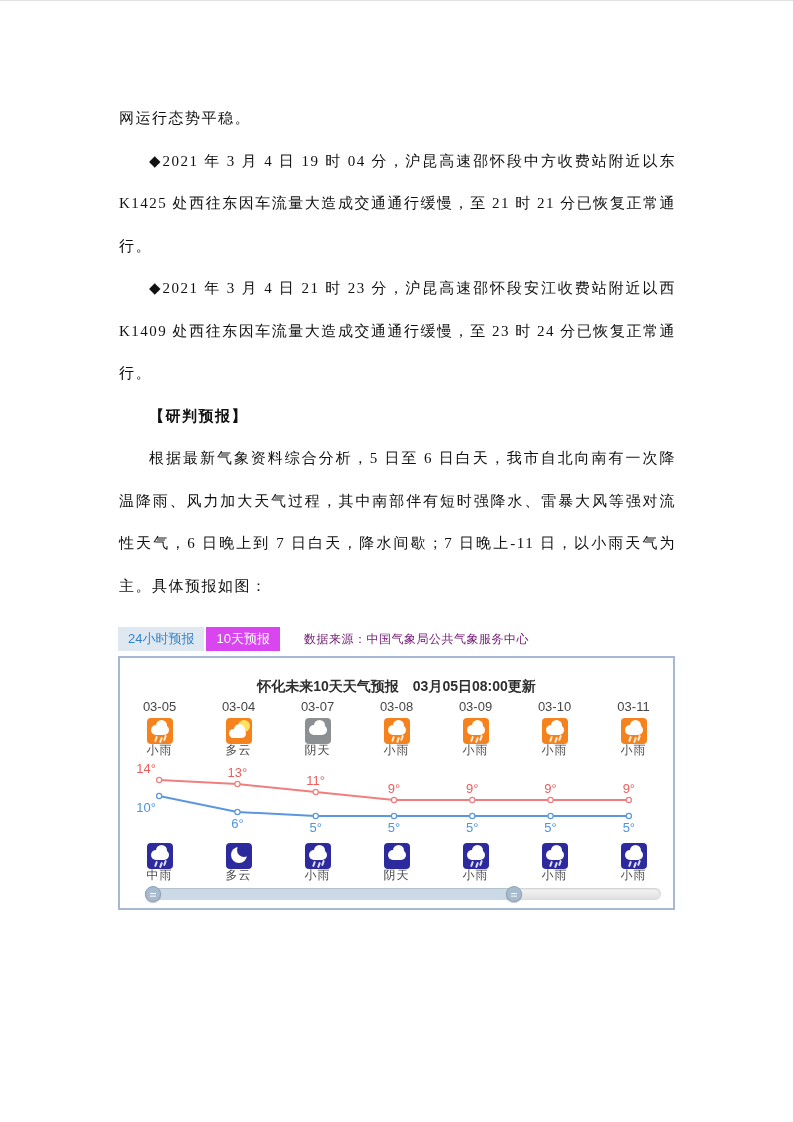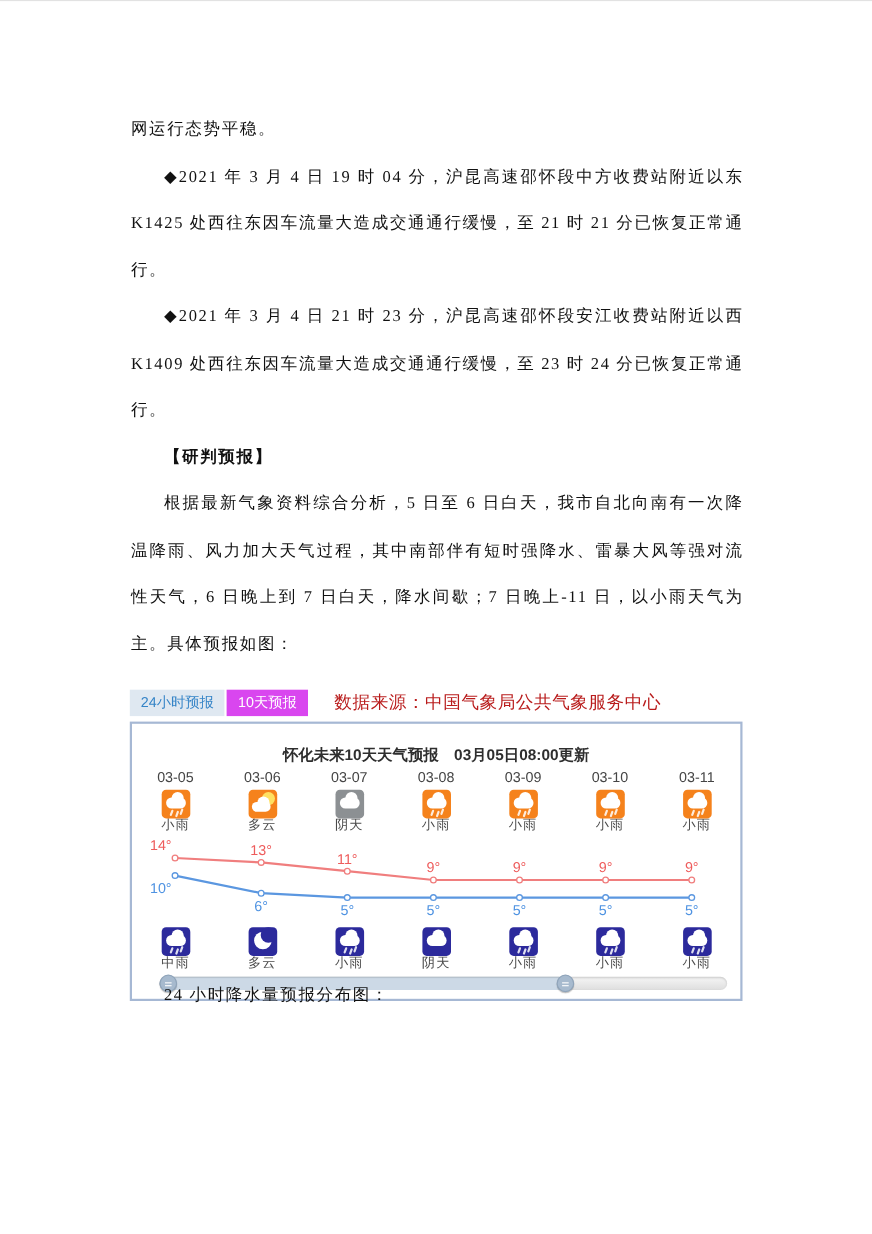--- a/index.html
+++ b/index.html
@@ -17,21 +17,21 @@
   }
   .indent { text-indent:2em; }
   .heading { font-family:"Liberation Sans","DejaVu Sans",sans-serif; font-weight:bold; }
   .caption { position:absolute; left:119px; top:884px; width:557px; }
 
   
   .weather { position:absolute; left:118px; top:627px; width:557px; font-family:"Liberation Sans","DejaVu Sans",sans-serif; }
   .tabs-row { display:flex; align-items:center; height:24px; margin-bottom:5px; }
   .tab { padding:0 10px; line-height:24px; font-size:13px; color:#3584c7; background:#dfe8f1; cursor:pointer; }
   .tab.active { background:#d946ef; color:#fff; margin-left:2px; }
-  .source { margin-left:24px; font-size:16px; color:#b91c1c; letter-spacing:0.5px; }
+  .source { margin-left:24px; font-size:12px; color:#701a75; letter-spacing:0.5px; }
 
   .wbox { border:2px solid #a6b8d4; background:#fff; }
   .wtitle { text-align:center; font-weight:bold; font-size:14px; color:#2e2e2e; padding:20px 0 2px; }
   .wtitle .upd { margin-left:14px; }
 
   .grid { display:grid; grid-template-columns:repeat(7,1fr); }
   .dcell { text-align:center; font-size:13px; color:#454545; height:18px; line-height:18px; }
   .icell { display:flex; flex-direction:column; align-items:center; margin-top:2px;justify-content:center; }
   .row-night { margin-top:4px; }
   .wlabel { font-size:12px; color:#4a4a4a; margin-top:-2px; letter-spacing:1px; }
@@ -99,21 +99,21 @@
       <div class="tab active">10天预报</div>
       <div class="source">数据来源：中国气象局公共气象服务中心</div>
     </div>
 
     <div class="wbox">
       <div class="wtitle">
         <span>怀化未来10天天气预报</span><span class="upd">03月05日08:00更新</span>
       </div>
       <div class="grid" id="row-dates">
           <div class="dcell">03-05</div>
-          <div class="dcell">03-06</div>
+          <div class="dcell">03-04</div>
           <div class="dcell">03-07</div>
           <div class="dcell">03-08</div>
           <div class="dcell">03-09</div>
           <div class="dcell">03-10</div>
           <div class="dcell">03-11</div>
         </div>
       <div class="grid" id="row-day">
           <div class="icell">
             <span class="wicon" data-icon="day-rain">
               <i class="cloud"></i>
@@ -286,15 +286,14 @@
         </div>
       <div class="slider">
         <div class="track"></div>
         <div class="fill"></div>
         <div class="handle h-left"></div>
         <div class="handle h-right"></div>
       </div>
     </div>
   </div>
 
-  <p class="caption indent">24 小时降水量预报分布图：</p>
 
 </div>
 
 </body></html>

